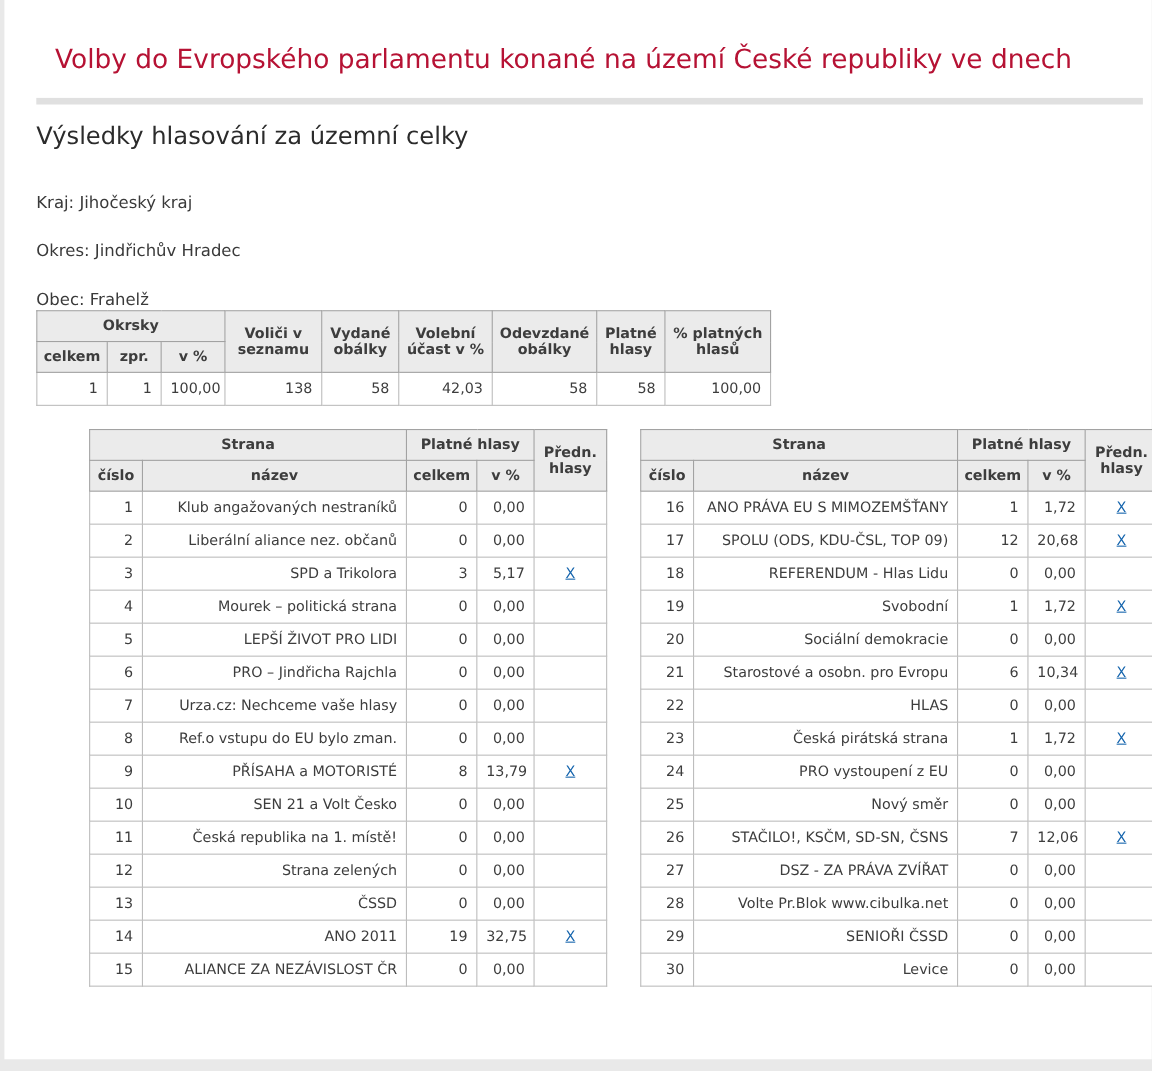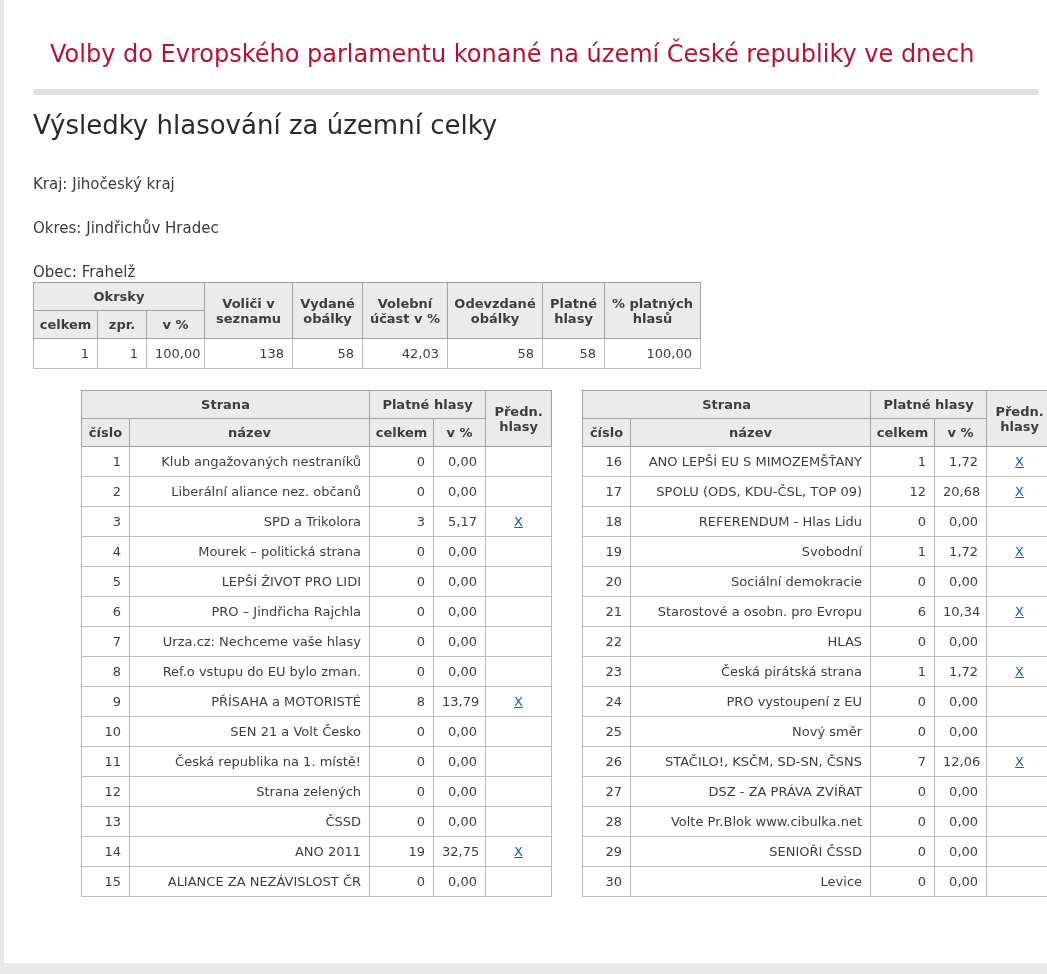--- a/index.html
+++ b/index.html
@@ -21,21 +21,21 @@
     font-size:24px; line-height:35px; font-weight:400;
     color:#b61234;
     letter-spacing:0px;
   }
   .divider {
     height:6px; background:#e0e0e0;
     margin:8px 8px 0 0;
   }
   h2.subtitle {
     margin:17px 0 0 0;
-    font-size:26px; line-height:26px; font-weight:400;
+    font-size:22px; line-height:26px; font-weight:400;
     color:#2b2b2b;
   }
   .region-line {
     margin:25px 0 0 0;
     font-size:15px; line-height:19px;
     color:#3a3a3a;
   }
   .region-line.first { margin-top:37px; }
 
   table.tbl {
@@ -285,21 +285,21 @@
         <tr>
           <th>číslo</th>
           <th>název</th>
           <th>celkem</th>
           <th>v %</th>
         </tr>
       </thead>
       <tbody id="party-body-right">
           <tr>
             <td class="num">16</td>
-            <td class="name">ANO LEPŠÍ EU S MIMOZEMŠŤANY</td>
+            <td class="name">ANO PRÁVA EU S MIMOZEMŠŤANY</td>
             <td class="num">1</td>
             <td class="num">1,72</td>
             <td class="pref"><a href="#" class="x-link">X</a></td>
           </tr>
           <tr>
             <td class="num">17</td>
             <td class="name">SPOLU (ODS, KDU-ČSL, TOP 09)</td>
             <td class="num">12</td>
             <td class="num">20,68</td>
             <td class="pref"><a href="#" class="x-link">X</a></td>

